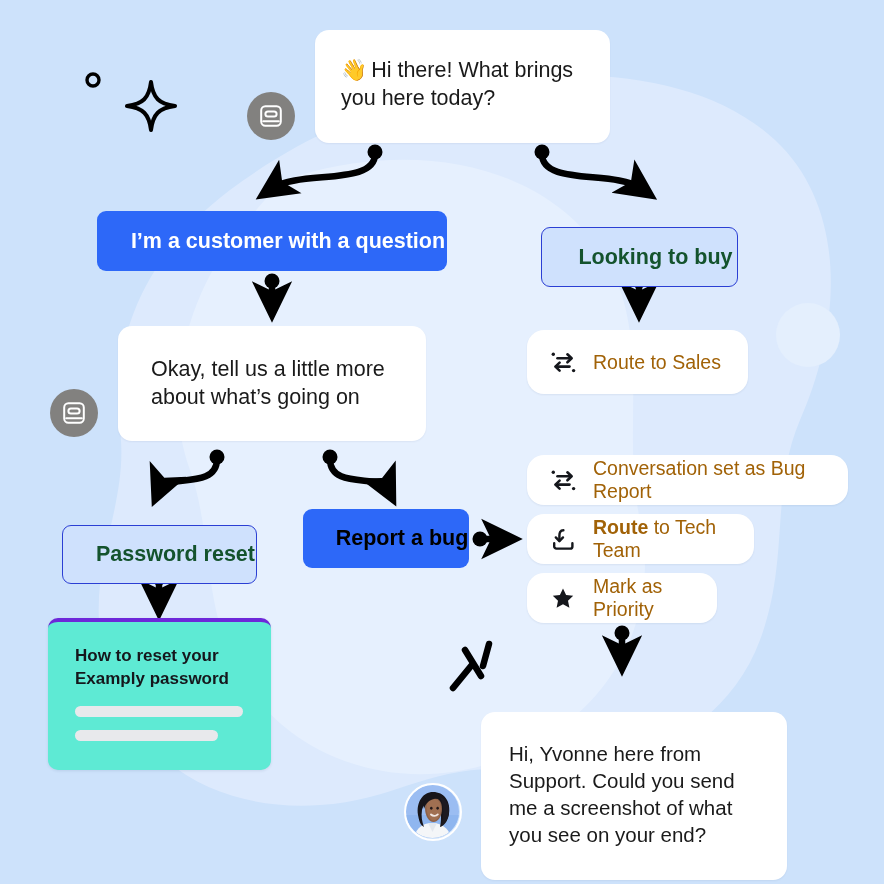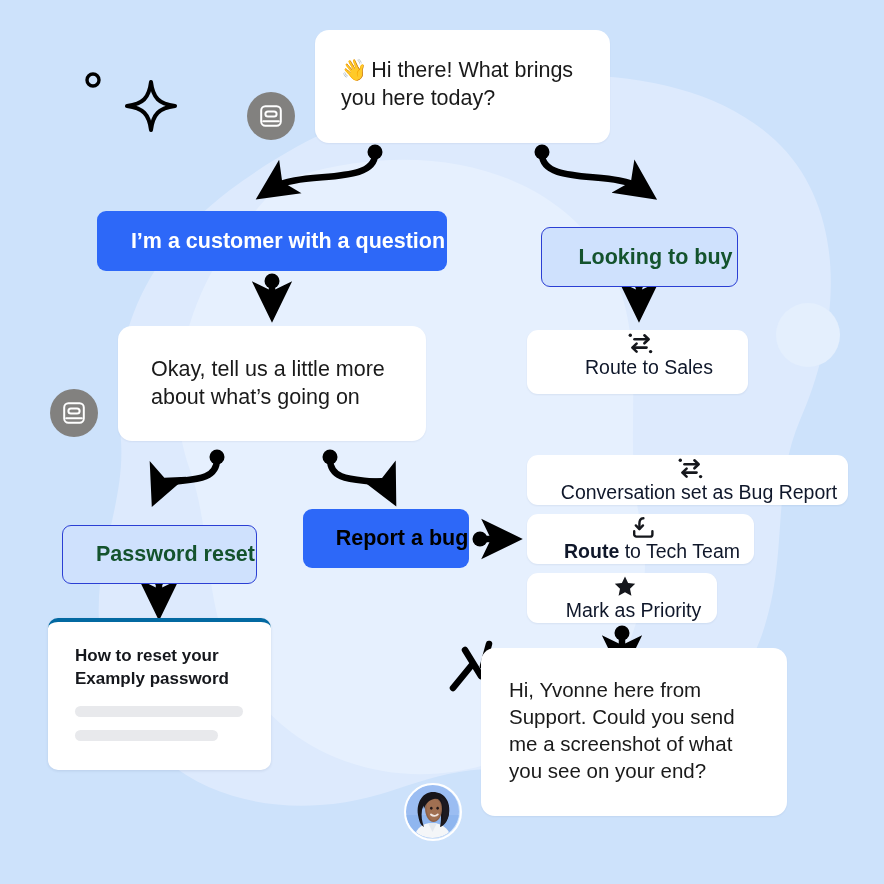--- a/index.html
+++ b/index.html
@@ -65,21 +65,21 @@
     font-size: 21px;
     margin-right: 4px;
   }
   #bubble-more-info {
     left: 118px; top: 326px;
     width: 308px; height: 115px;
     padding: 29px 24px 0 33px;
     font-size: 21.5px;
   }
   #bubble-agent-reply {
-    left: 481px; top: 648px;
+    left: 481px; top: 712px;
     width: 306px; height: 168px;
     padding: 28px 26px 10px 28px;
     font-size: 20.5px;
   }
 
   
   .btn {
     display: flex;
     align-items: center;
     justify-content: center;
@@ -121,28 +121,27 @@
     width: 166px; height: 59px;
     font-size: 21.5px;
     color:#000000;
   }
 
   
   .action-card {
     display: flex;
     align-items: center;
     background: #ffffff;
-    border-radius: 11px;
+    border-radius: 17px;
     box-shadow: 0 1px 2px rgba(16,40,80,0.07);
     box-sizing: border-box;
     padding-left: 23px;
-    color: #0f172a;
+    color: #a16207;
     font-size: 19.5px;
     cursor: pointer;
-    flex-direction: column;
   }
   .action-card .act-icon {
     width: 26px;
     height: 26px;
     margin-right: 17px;
     flex: 0 0 auto;
     display: flex;
     align-items: center;
     justify-content: center;
   }
@@ -150,23 +149,23 @@
 
   #card-route-sales   { left: 527px; top: 330px; width: 221px; height: 64px; }
   #card-bug-report    { left: 527px; top: 455px; width: 321px; height: 50px; }
   #card-route-tech    { left: 527px; top: 514px; width: 227px; height: 50px; }
   #card-mark-priority { left: 527px; top: 573px; width: 190px; height: 50px; }
 
   
   #card-article {
     left: 48px; top: 618px;
     width: 223px; height: 152px;
-    background: #ffffff;
+    background: #5eead4;
     border-radius: 10px;
-    border-top: 4px solid #0369a1;
+    border-top: 4px solid #6d28d9;
     box-shadow: 0 1px 3px rgba(16,40,80,0.10);
     box-sizing: border-box;
     padding: 23px 24px 0 27px;
   }
   #card-article .art-title {
     font-size: 17px;
     font-weight: bold;
     line-height: 1.34;
     color: #15171c;
     white-space: pre-line;

